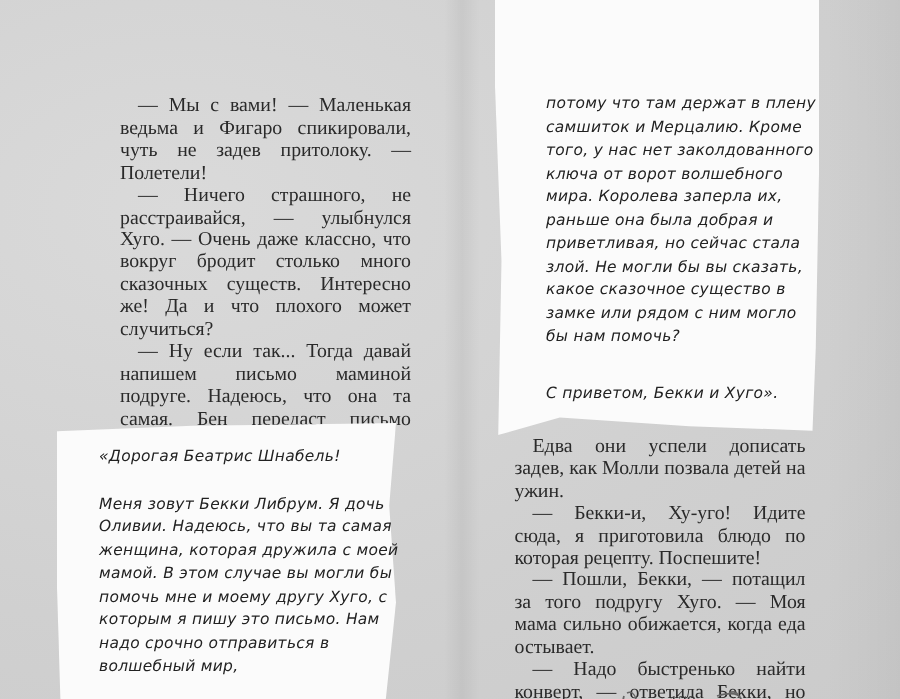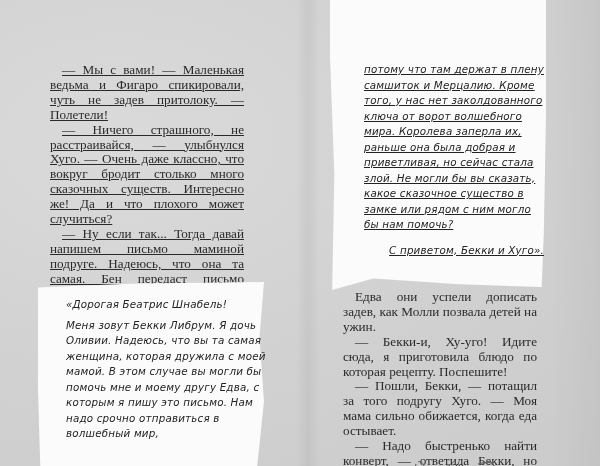--- a/index.html
+++ b/index.html
@@ -20,21 +20,21 @@
       background:linear-gradient(90deg, rgba(0,0,0,0) 0%, rgba(0,0,0,0.05) 50%, rgba(0,0,0,0) 100%);
     }
     .right-edge {
       position:absolute; right:0; top:0; width:50px; height:466px;
       background:linear-gradient(90deg, rgba(0,0,0,0) 0%, rgba(0,0,0,0.04) 100%);
     }
     .prose {
       position:absolute; font-size:13.2px; line-height:14.9px; text-align:justify;
     }
     .prose p { margin:0; text-indent:12px; }
-    #left-prose { left:50px; top:63px; width:194px;text-decoration:underline; }
+    #left-prose { left:80px; top:63px; width:194px; }
     #right-prose { left:343px; top:290px; width:194px; }
 
     .paper {
       position:absolute; background:#fbfbfb;
       box-shadow:0 0 3px rgba(0,0,0,0.08);
     }
     #paper-left {
       left:38px; top:282px; width:226px; height:184px;
       clip-path:polygon(0% 3%, 40% 1%, 100% 0%, 98% 30%, 100% 65%, 97% 100%, 1% 100%, 0% 60%);
     }
@@ -42,23 +42,23 @@
       left:330px; top:0; width:216px; height:290px;
       clip-path:polygon(0% 0%, 100% 0%, 100% 40%, 99% 80%, 98% 99%, 60% 98%, 20% 96%, 1% 100%, 2% 60%, 0% 20%);
     }
     .hand {
       position:absolute; font-family:"DejaVu Sans", sans-serif; font-style:italic;
       font-size:10.3px; line-height:15.5px; color:#222;
       letter-spacing:0.2px;
     }
     .hand p { margin:0; }
     #letter-left { left:66px; top:297px; width:200px; }
-    #letter-left .greeting { margin-bottom:5px; }
-    #letter-right { left:364px; top:62px; width:185px;text-decoration:underline; }
-    #letter-right .sign { margin-top:10px; text-align:right; padding-right:5px; }
+    #letter-left .greeting { margin-bottom:16px; }
+    #letter-right { left:364px; top:62px; width:185px; }
+    #letter-right .sign { margin-top:22px; text-align:left; padding-right:5px; }
 
     .folio {
       position:absolute; left:412px; top:458px; width:88px; height:30px;
     }
     .folio svg { position:absolute; left:0; top:0; }
     .page-number {
       position:absolute; left:430px; top:461px; width:50px; text-align:center;
       font-size:12px; color:#3a3a3a;
     }
   </style>
@@ -71,21 +71,21 @@
 
 <div id="left-prose" class="prose">
   <p>— Мы с вами! — Маленькая ведьма и Фигаро спикировали, чуть не задев притолоку. — Полетели!</p>
   <p>— Ничего страшного, не расстраивайся, — улыбнулся Хуго. — Очень даже классно, что вокруг бродит столько много сказочных существ. Интересно же! Да и что плохого может случиться?</p>
   <p>— Ну если так... Тогда давай напишем письмо маминой подруге. Надеюсь, что она та самая. Бен передаст письмо завтра же утром.</p>
 </div>
 
 <div id="paper-left" class="paper"></div>
 <div id="letter-left" class="hand">
   <p class="greeting">«Дорогая Беатрис Шнабель!</p>
-  <p>Меня зовут Бекки Либрум. Я дочь Оливии. Надеюсь, что вы та самая женщина, которая дружила с моей мамой. В этом случае вы могли бы помочь мне и моему другу Едва, с которым я пишу это письмо. Нам надо срочно отправиться в волшебный мир,</p>
+  <p>Меня зовут Бекки Либрум. Я дочь Оливии. Надеюсь, что вы та самая женщина, которая дружила с моей мамой. В этом случае вы могли бы помочь мне и моему другу Хуго, с которым я пишу это письмо. Нам надо срочно отправиться в волшебный мир,</p>
 </div>
 
 <div id="paper-right" class="paper"></div>
 <div id="letter-right" class="hand">
   <p>потому что там держат в плену самшиток и Мерцалию. Кроме того, у нас нет заколдованного ключа от ворот волшебного мира. Королева заперла их, раньше она была добрая и приветливая, но сейчас стала злой. Не могли бы вы сказать, какое сказочное существо в замке или рядом с ним могло бы нам помочь?</p>
   <p class="sign">С приветом, Бекки и Хуго».</p>
 </div>
 
 <div id="right-prose" class="prose">
   <p>Едва они успели дописать задев, как Молли позвала детей на ужин.</p>

